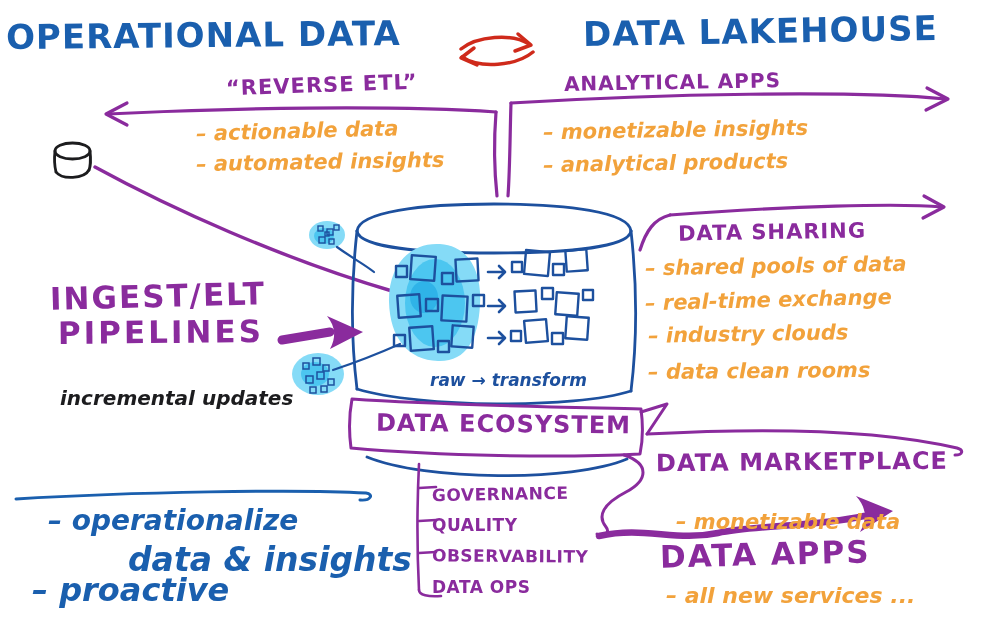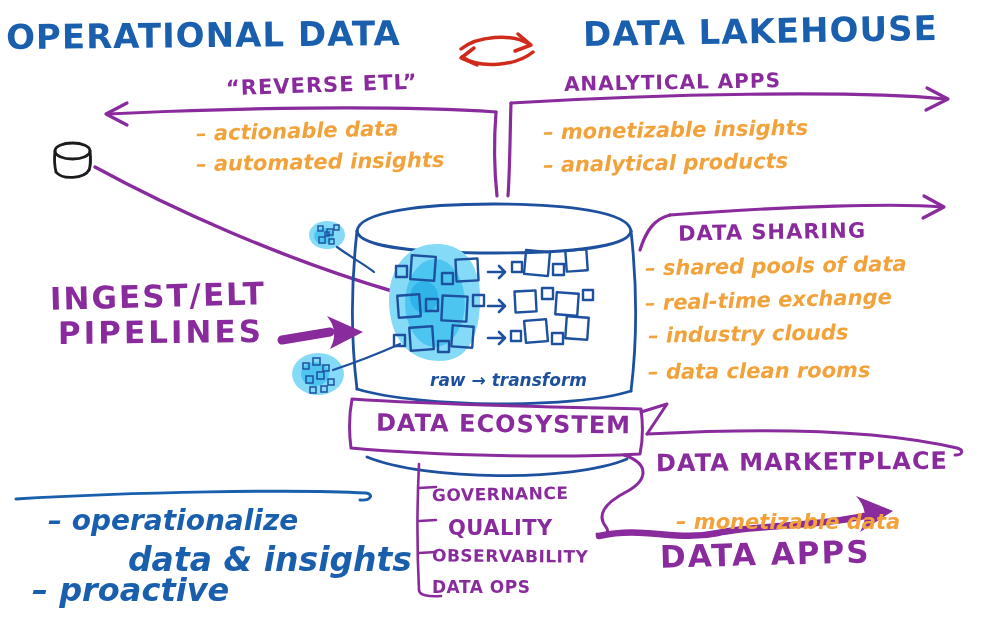--- a/index.html
+++ b/index.html
@@ -185,32 +185,34 @@
 
 <div class="t caps purple" style="left:678px;top:221px;font-size:21px;letter-spacing:1px;transform:rotate(-1deg);">DATA SHARING</div>
 
 <div class="t script orange" style="left:645px;top:255px;font-size:21px;transform:rotate(-1deg);">– shared pools of data</div>
 <div class="t script orange" style="left:645px;top:289px;font-size:21px;transform:rotate(-1.5deg);">– real-time exchange</div>
 <div class="t script orange" style="left:648px;top:323px;font-size:21px;transform:rotate(-1deg);">– industry clouds</div>
 <div class="t script orange" style="left:648px;top:360px;font-size:21px;transform:rotate(-0.5deg);">– data clean rooms</div>
 
 <div class="t caps purple" style="left:50px;top:280px;font-size:31px;letter-spacing:2px;transform:rotate(-1.5deg);">INGEST/ELT</div>
 <div class="t caps purple" style="left:58px;top:316px;font-size:31px;letter-spacing:3px;transform:rotate(-0.5deg);">PIPELINES</div>
+<div class="t script ink" style="left:60px;top:388px;font-size:20px;">incremental updates</div>
 
 <div class="t script navy" style="left:430px;top:372px;font-size:17px;font-weight:700;">raw → transform</div>
 
 <div class="t caps purple" style="left:376px;top:412px;font-size:24px;letter-spacing:1px;transform:rotate(0.6deg);">DATA ECOSYSTEM</div>
 
 <div class="t caps purple" style="left:432px;top:486px;font-size:17px;letter-spacing:0.5px;transform:rotate(-1deg);">GOVERNANCE</div>
-<div class="t caps purple" style="left:432px;top:517px;font-size:21px;letter-spacing:0.5px;margin-left:16px;">QUALITY</div>
+<div class="t caps purple" style="left:432px;top:517px;font-size:17px;letter-spacing:0.5px;">QUALITY</div>
 <div class="t caps purple" style="left:432px;top:548px;font-size:17px;letter-spacing:0.5px;transform:rotate(0.5deg);">OBSERVABILITY</div>
 <div class="t caps purple" style="left:432px;top:579px;font-size:17px;letter-spacing:0.5px;">DATA OPS</div>
 
 <div class="t script blue" style="left:48px;top:506px;font-size:28px;">– operationalize</div>
 <div class="t script blue" style="left:128px;top:543px;font-size:33px;">data &amp; insights</div>
 <div class="t script blue" style="left:32px;top:574px;font-size:32px;">– proactive</div>
 
 <div class="t caps purple" style="left:656px;top:450px;font-size:24px;letter-spacing:1px;transform:rotate(-0.5deg);">DATA MARKETPLACE</div>
 <div class="t script orange" style="left:676px;top:487px;font-size:21px;margin-top:24px;">– monetizable data</div>
 
 <div class="t caps purple" style="left:660px;top:538px;font-size:31px;letter-spacing:2px;transform:rotate(-1.5deg);">DATA APPS</div>
+<div class="t script orange" style="left:666px;top:584px;font-size:22px;">– all new services ...</div>
 
 </div>
 
 </body></html>

